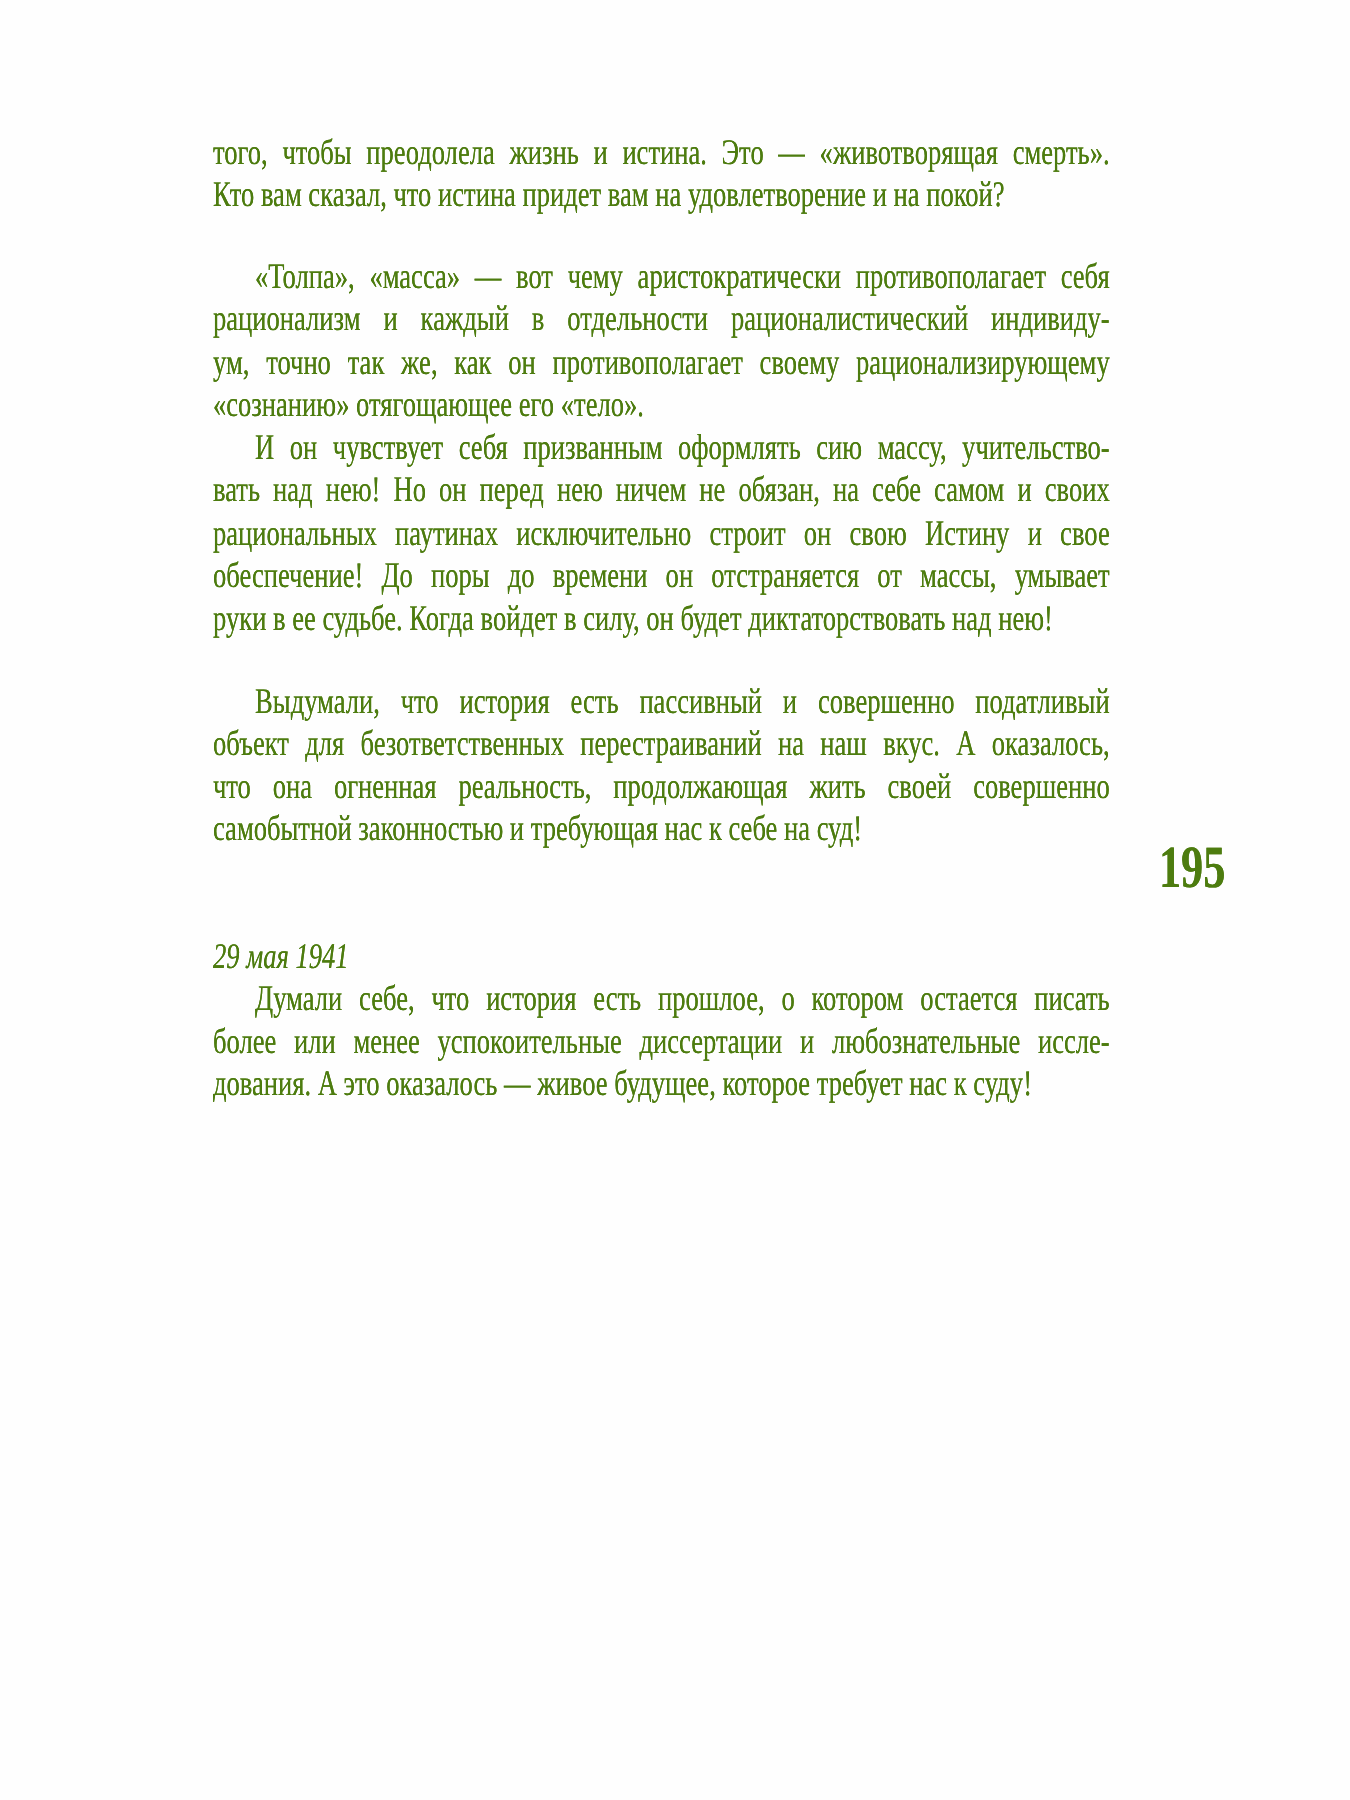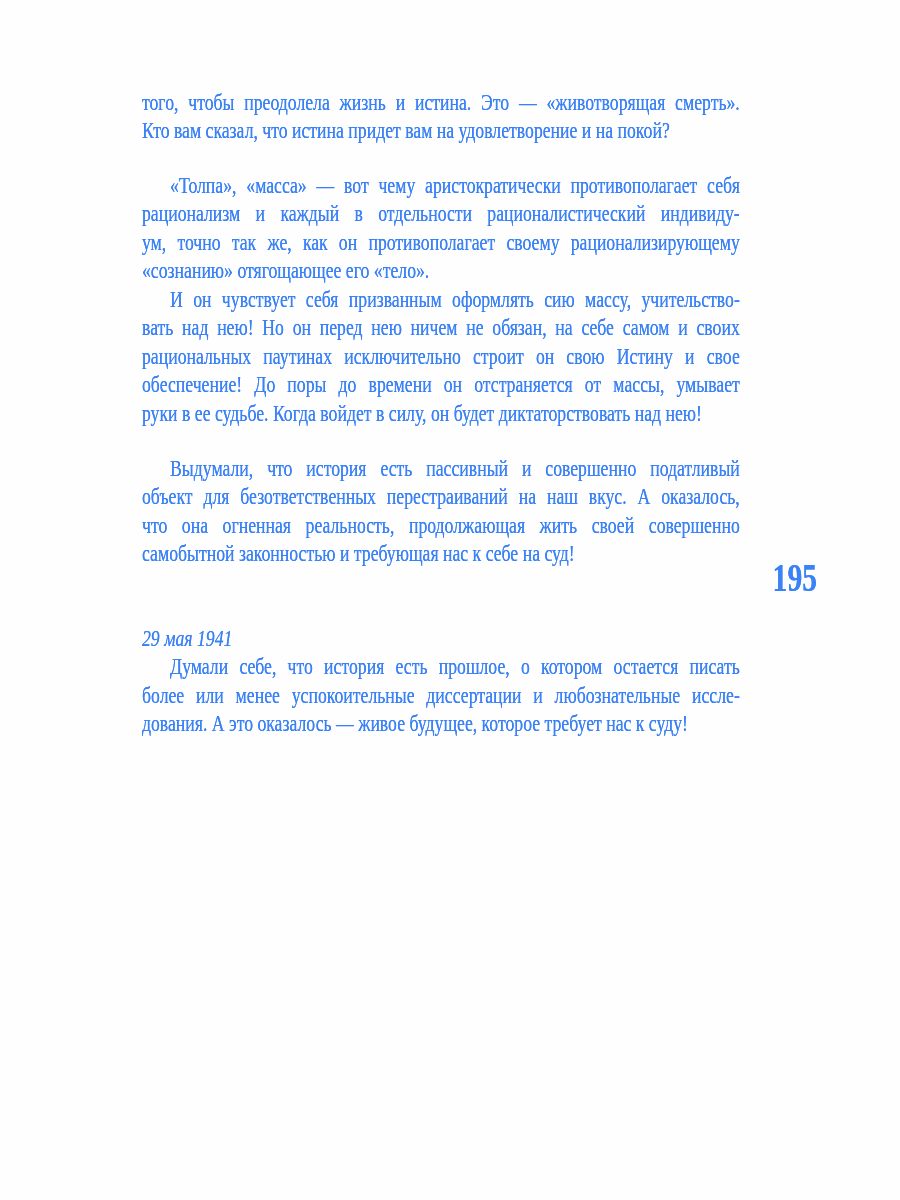--- a/index.html
+++ b/index.html
@@ -3,21 +3,21 @@
 <meta charset="utf-8">
 <style>
   html, body { margin: 0; padding: 0; background: #ffffff; }
   .page {
     position: relative;
     width: 900px;
     height: 1200px;
     background: #fefefe;
     overflow: hidden;
     font-family: "Liberation Serif", "DejaVu Serif", serif;
-    color: #3b82f6;
+    color: #4d7c0f;
   }
   
   .text-column {
     position: absolute;
     left: 142px;
     top: 88px;
     width: 810px;
     transform: scaleX(0.738);
     transform-origin: 0 0;
     font-size: 24px;

